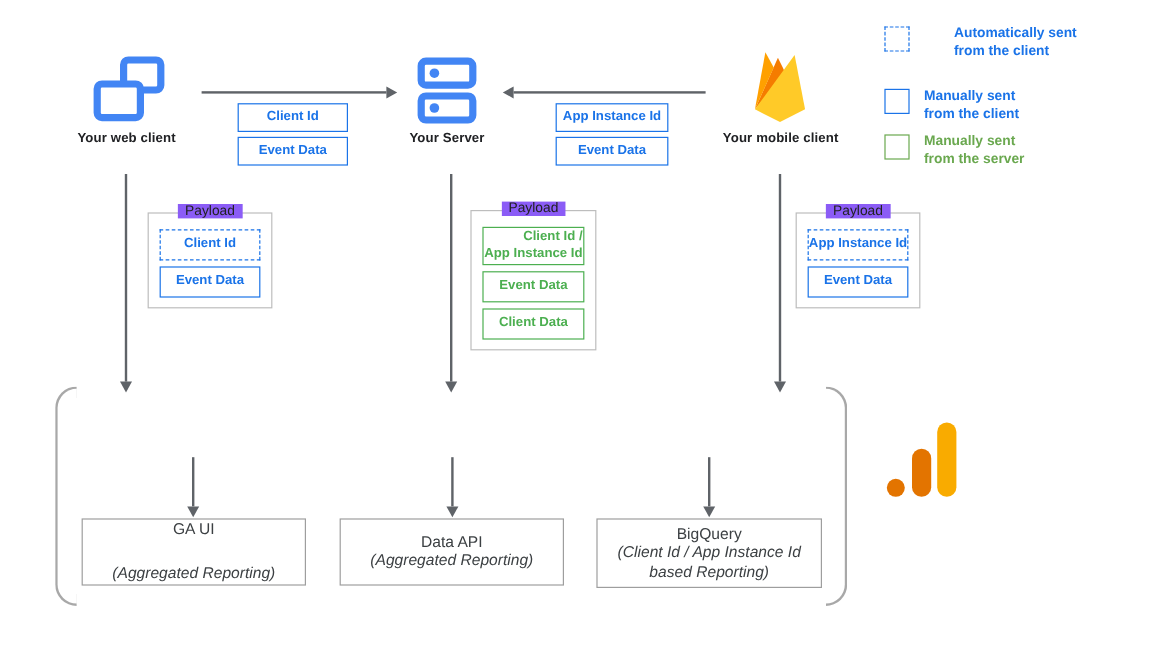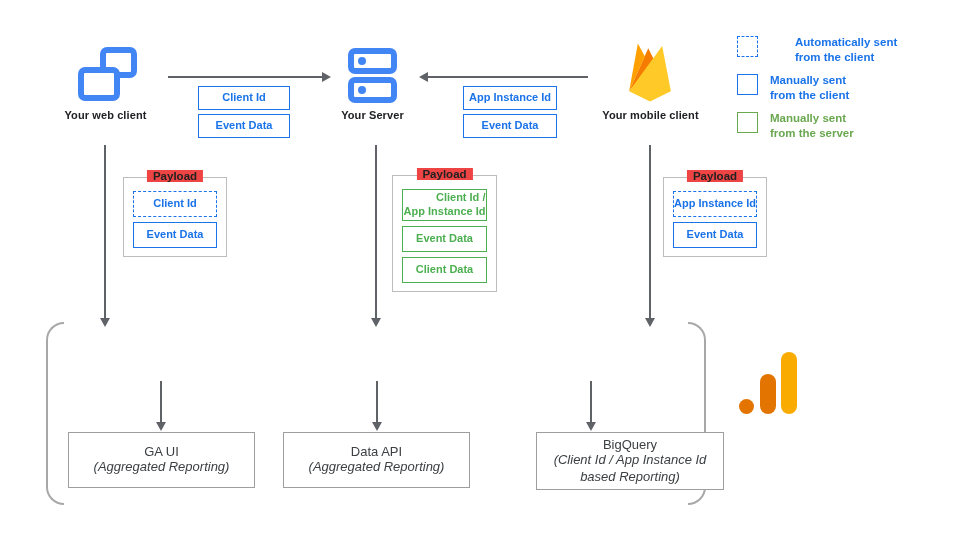--- a/index.html
+++ b/index.html
@@ -26,22 +26,22 @@
         font-size:11px;font-weight:bold;background:#fff;white-space:pre-line;line-height:1.25;min-height:24px;}
   .pill.dashed-blue{border:1.5px dashed var(--blue);color:var(--blue);}
   .pill.solid-blue{border:1.5px solid var(--blue);color:var(--blue);}
   .pill.solid-green{border:1.5px solid var(--green);color:var(--green);}
 
   .flow-stack{position:absolute;display:flex;flex-direction:column;gap:4px;}
   .flow-stack .pill{height:24px;}
 
   
   .payload{position:absolute;box-sizing:border-box;border:1px solid var(--payload_border);background:#fff;}
-  .payload-title{position:absolute;top:-8px;left:50%;transform:translateX(-50%);background:#ef4444;padding:0 6px;
-                 font-size:11.5px;font-weight:bold;color:#212121;white-space:nowrap;}
+  .payload-title{position:absolute;top:-8px;left:50%;transform:translateX(-50%);background:#8b5cf6;padding:0 6px;
+                 font-size:11.5px;font-weight:normal;color:#212121;white-space:nowrap;}
   .payload-items{display:flex;flex-direction:column;gap:5px;padding:13px 9px 9px;}
   .payload-items .pill{min-height:26px;}
 
   
   .legend-item{position:absolute;display:flex;gap:12px;align-items:flex-start;}
   .swatch{width:21px;height:21px;box-sizing:border-box;background:#fff;flex:0 0 auto;}
   .swatch.dashed-blue{border:1.5px dashed var(--blue);}
   .swatch.solid-blue{border:1.5px solid var(--blue);}
   .swatch.solid-green{border:1.5px solid var(--legend_green);}
   .legend-text{font-size:11.5px;font-weight:bold;line-height:1.3;white-space:pre-line;margin-top:-1px;}
@@ -104,21 +104,21 @@
 
   <div class="flow-stack" style="left:198px;top:86px;width:92px;">
     <div class="pill solid-blue">Client Id</div>
     <div class="pill solid-blue">Event Data</div>
   </div>
   <div class="flow-stack" style="left:463px;top:86px;width:94px;">
     <div class="pill solid-blue">App Instance Id</div>
     <div class="pill solid-blue">Event Data</div>
   </div>
 
-  <div class="legend-item" style="left:737px;top:36px;width:200px;gap:37px;">
+  <div class="legend-item" style="left:737px;top:22px;width:200px;gap:37px;">
     <div class="swatch dashed-blue"></div>
     <div class="legend-text blue">Automatically sent
 from the client</div>
   </div>
   <div class="legend-item" style="left:737px;top:74px;width:200px;">
     <div class="swatch solid-blue"></div>
     <div class="legend-text blue">Manually sent
 from the client</div>
   </div>
   <div class="legend-item" style="left:737px;top:112px;width:200px;">
@@ -176,29 +176,29 @@
   </div>
   <div>
     <div class="vline" style="left:376px;top:381px;height:41px;"></div>
     <div class="head-down" style="left:372px;top:422px;"></div>
   </div>
   <div>
     <div class="vline" style="left:590px;top:381px;height:41px;"></div>
     <div class="head-down" style="left:586px;top:422px;"></div>
   </div>
 
-  <div class="gray-box" style="left:68px;top:432px;width:187px;height:56px;">
+  <div class="gray-box" style="left:68px;top:432px;width:187px;height:56px;justify-content:space-between;">
     <div class="title">GA UI</div>
     <div class="subtitle">(Aggregated Reporting)</div>
   </div>
   <div class="gray-box" style="left:283px;top:432px;width:187px;height:56px;">
     <div class="title">Data API</div>
     <div class="subtitle">(Aggregated Reporting)</div>
   </div>
-  <div class="gray-box" style="left:497px;top:432px;width:188px;height:58px;margin-left:39px;">
+  <div class="gray-box" style="left:497px;top:432px;width:188px;height:58px;">
     <div class="title">BigQuery</div>
     <div class="subtitle">(Client Id / App Instance Id
 based Reporting)</div>
   </div>
 
   <div>
     <div class="ga-dot" style="left:739px;top:399px;width:15px;height:15px;"></div>
     <div class="ga-bar mid" style="left:760px;top:374px;width:16px;height:40px;"></div>
     <div class="ga-bar tall" style="left:781px;top:352px;width:16px;height:62px;"></div>
   </div>

